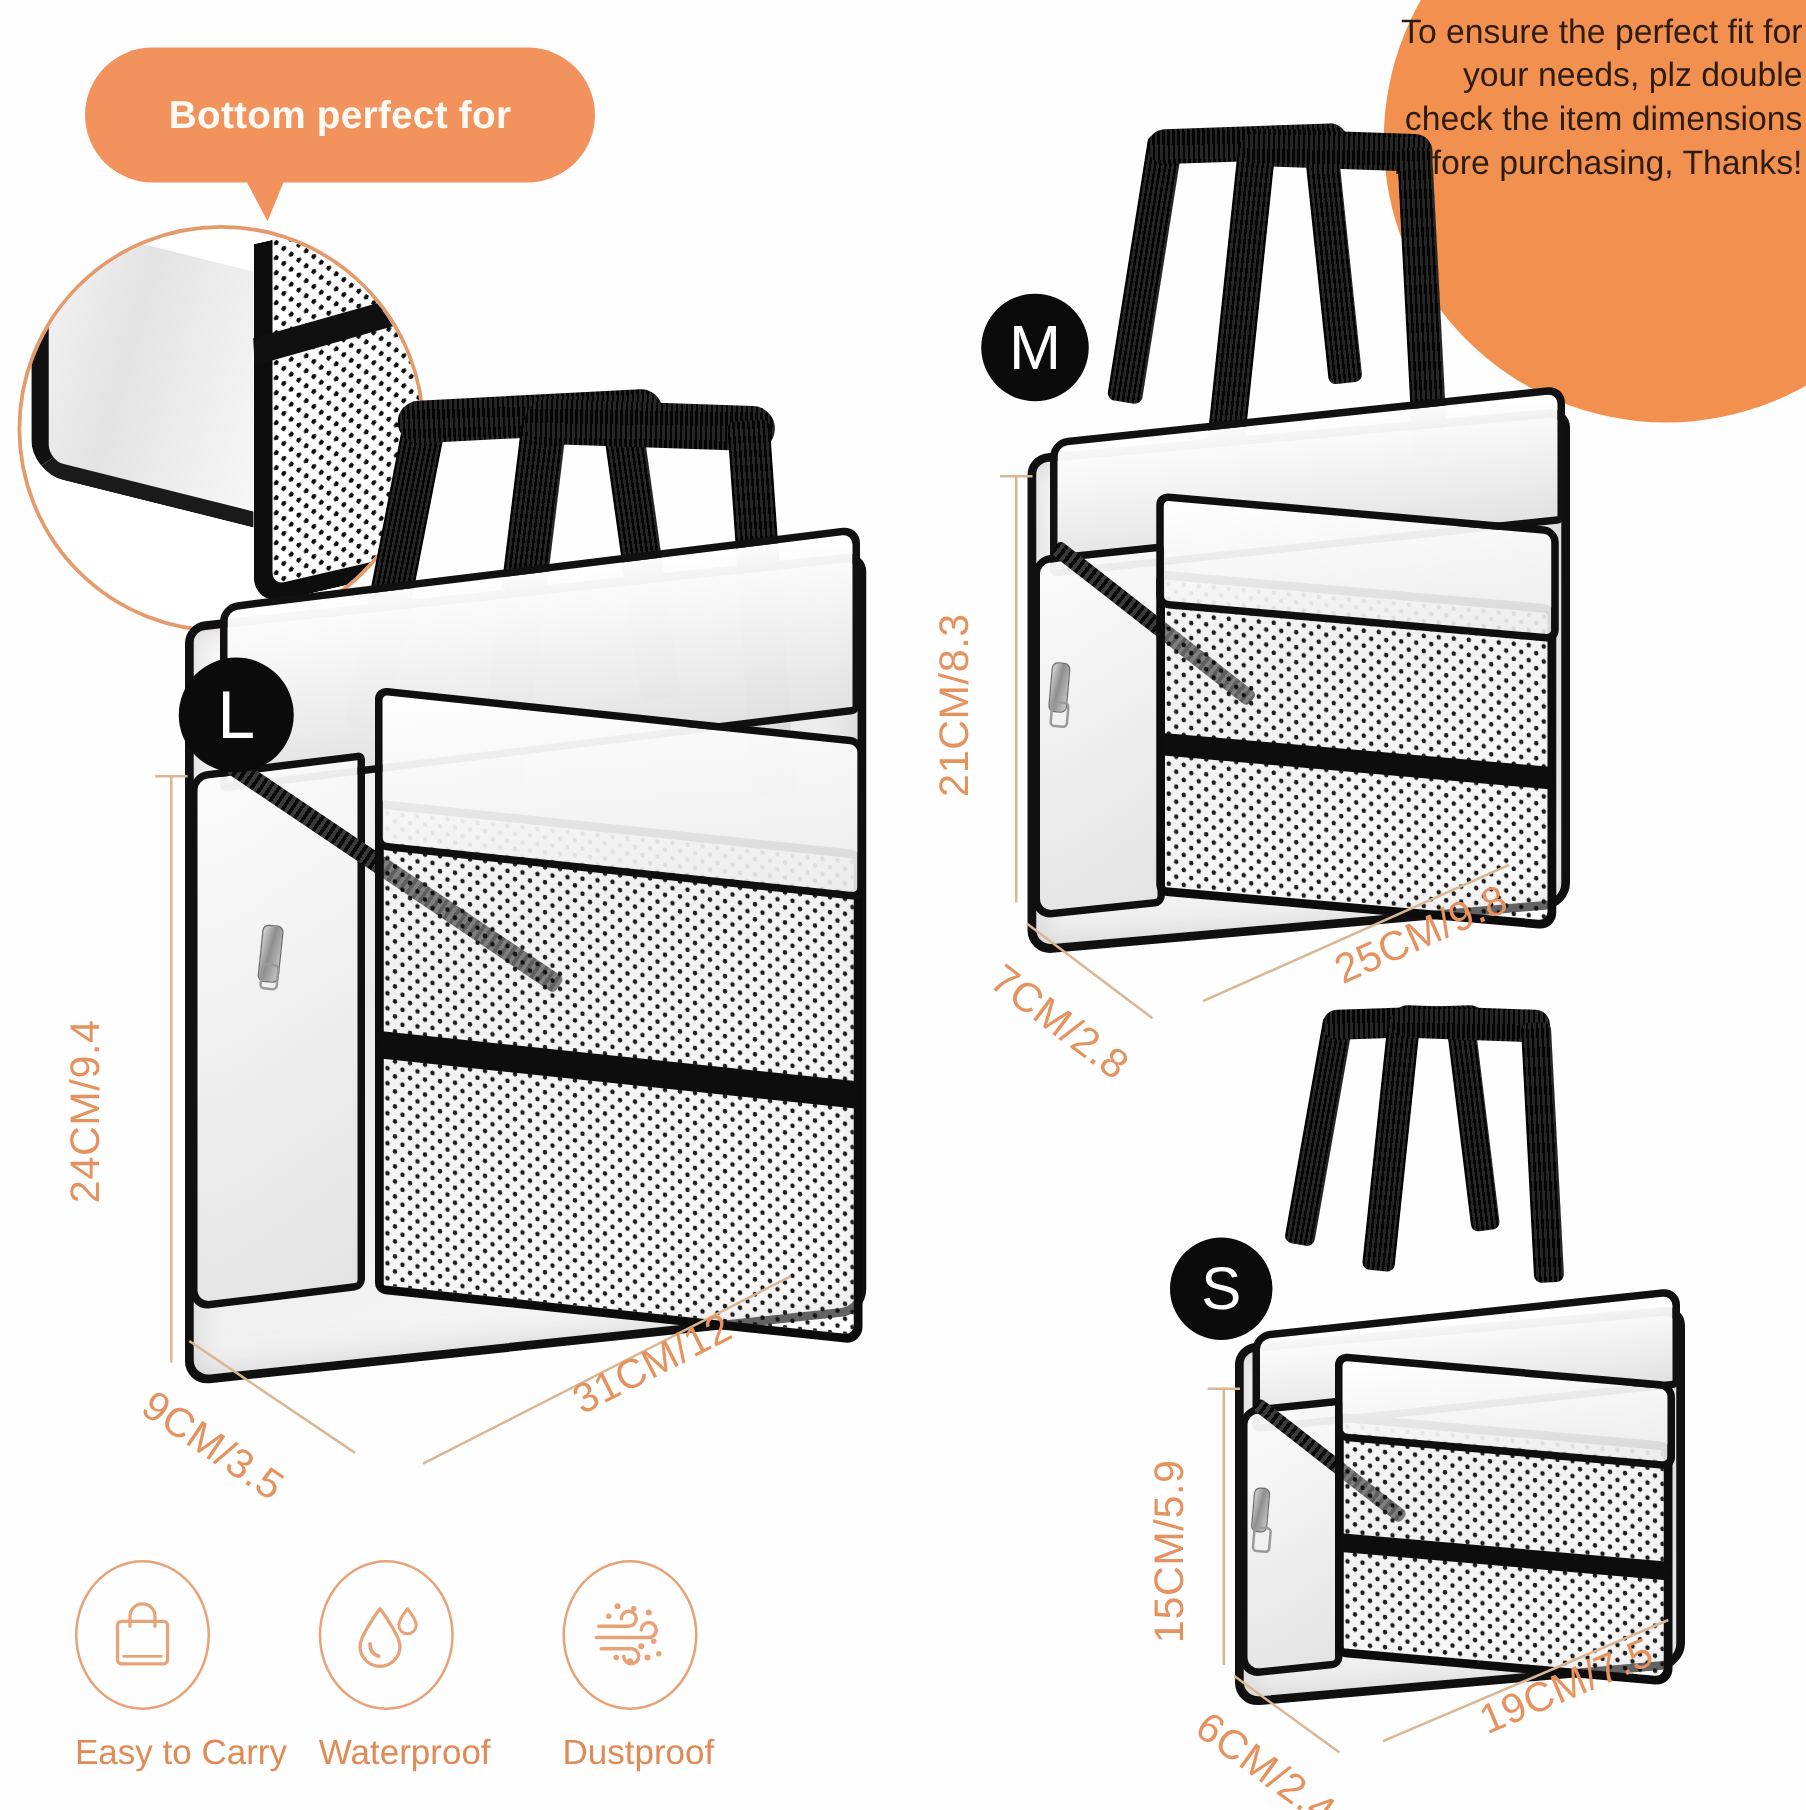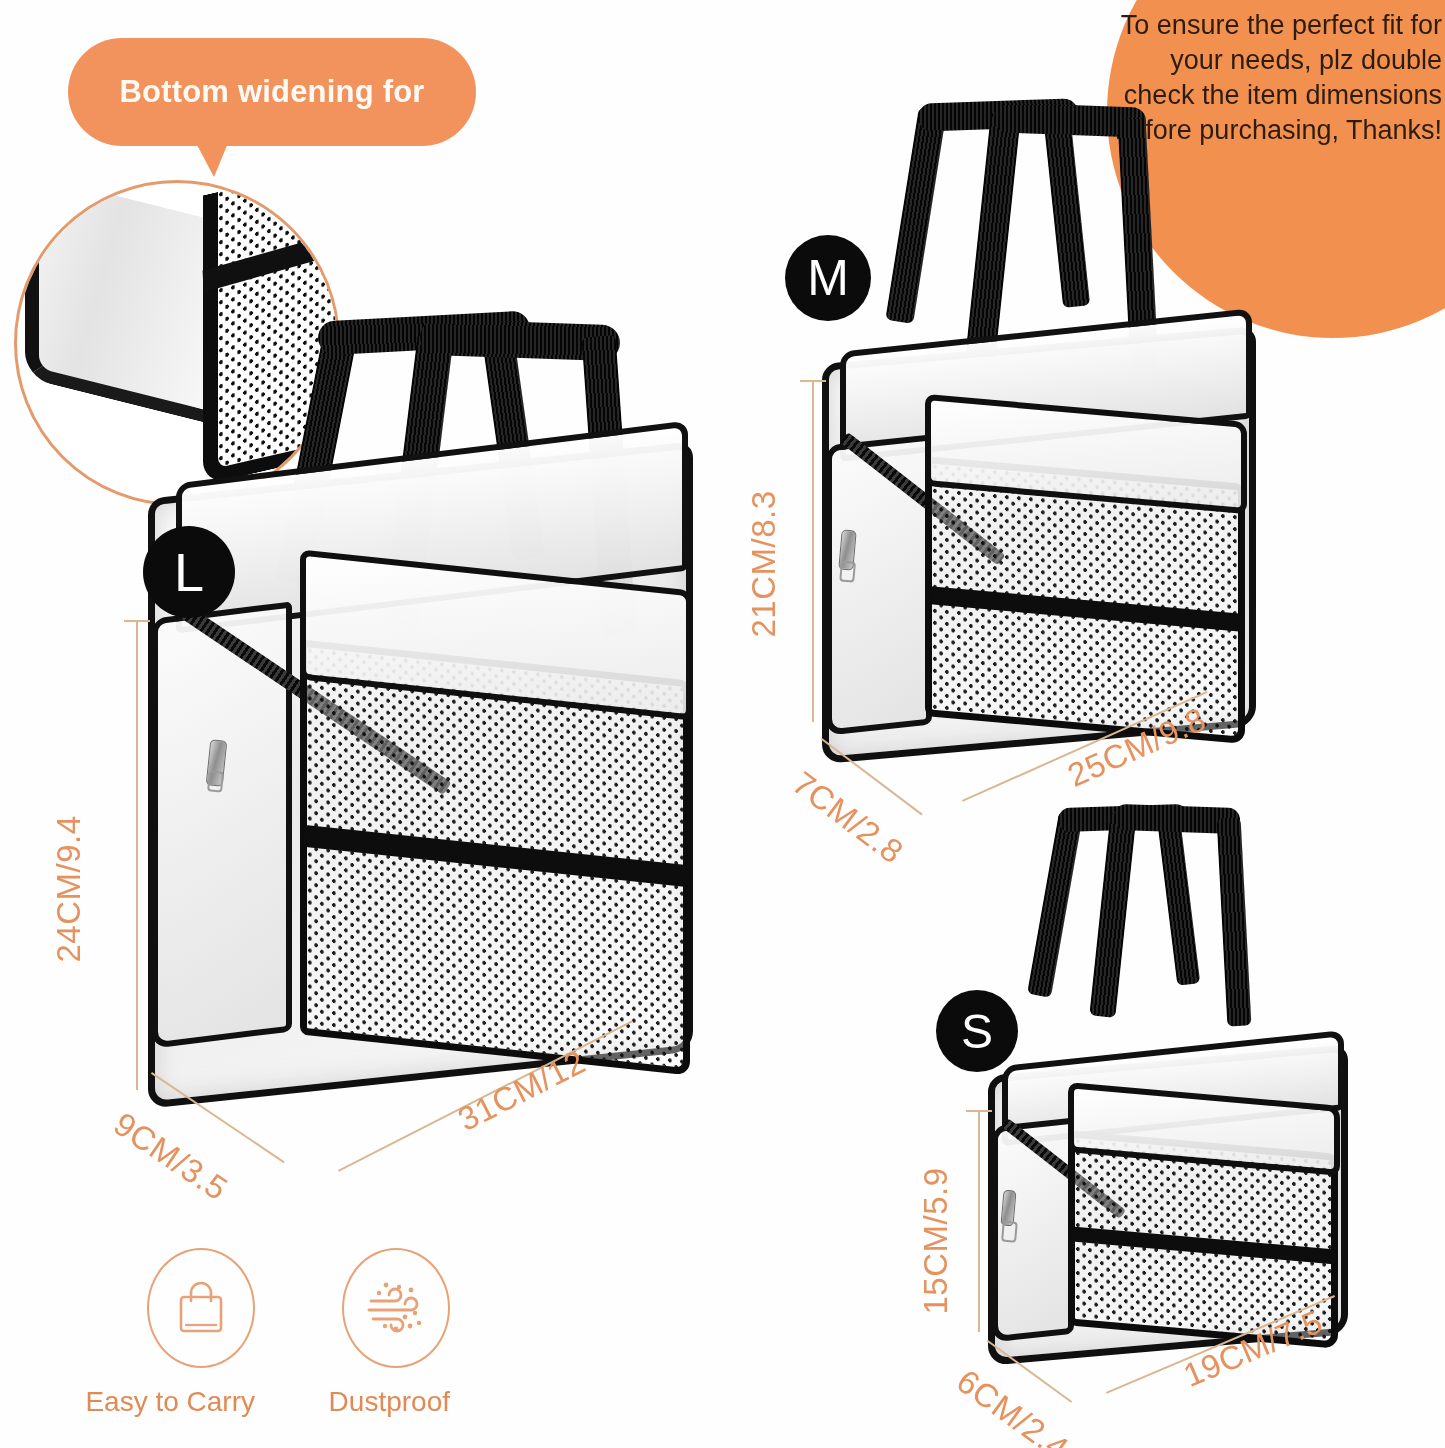--- a/index.html
+++ b/index.html
@@ -259,21 +259,21 @@
     left: 60px;
     top: 1248px;
     width: 780px;
     display: flex;
     gap: 0;
   }
   .feature {
     width: 195px;
     display: flex;
     flex-direction: column;
-    align-items: flex-end;
+    align-items: flex-start;
   }
   .feature-ring {
     width: 104px;
     height: 116px;
     border: 2px solid #E8A277;
     border-radius: 50%;
     display: flex;
     align-items: center;
     justify-content: center;
     margin-bottom: 18px;
@@ -283,21 +283,21 @@
     font-size: 28px;
     text-align: center;
   }
 </style>
 </head>
 <body>
 
 <div id="canvas">
 
   <div class="bubble">
-    <div>Bottom widening for</div>
+    <div>Bottom perfect for</div>
   </div>
   <div class="bubble-tail"></div>
 
   <div class="inset">
     <div class="inset-img">
       <div class="inset-side"></div>
       <div class="inset-mesh"></div>
       <div class="inset-meshband"></div>
     </div>
   </div>
@@ -415,20 +415,30 @@
       <div class="feature-ring">
         <svg width="62" height="62" viewBox="0 0 62 62">
           <rect x="11" y="20" width="40" height="34" rx="3" fill="none" stroke="#E8A277" stroke-width="2.6"></rect>
           <path d="M21 24 V16 a10 10 0 0 1 20 0 V24" fill="none" stroke="#E8A277" stroke-width="2.6" stroke-linecap="round"></path>
           <line x1="15" y1="48" x2="47" y2="48" stroke="#E8A277" stroke-width="2.2"></line>
         </svg>
       </div>
       <div class="feature-label">Easy to Carry</div>
     </div>
 
+    <div class="feature">
+      <div class="feature-ring">
+        <svg width="62" height="62" viewBox="0 0 62 62">
+          <path d="M26 10 C26 10 10 31 10 40 a16 16 0 0 0 32 0 C42 31 26 10 26 10 Z" fill="none" stroke="#E8A277" stroke-width="2.6" stroke-linejoin="round"></path>
+          <path d="M18 38 q0 8 7 10" fill="none" stroke="#E8A277" stroke-width="3" stroke-linecap="round"></path>
+          <path d="M48 10 C48 10 41 19 41 23 a7 7 0 0 0 14 0 C55 19 48 10 48 10 Z" fill="none" stroke="#E8A277" stroke-width="2.4" stroke-linejoin="round"></path>
+        </svg>
+      </div>
+      <div class="feature-label">Waterproof</div>
+    </div>
 
     <div class="feature">
       <div class="feature-ring">
         <svg width="66" height="62" viewBox="0 0 66 62">
           <path d="M8 24 H32 a6 6 0 1 0 -6 -6" fill="none" stroke="#E8A277" stroke-width="2.8" stroke-linecap="round"></path>
           <path d="M6 33 H48 a6 6 0 1 0 -6 -6" fill="none" stroke="#E8A277" stroke-width="2.8" stroke-linecap="round"></path>
           <path d="M10 42 H34 a6 6 0 1 1 -6 6" fill="none" stroke="#E8A277" stroke-width="2.8" stroke-linecap="round"></path>
           <circle cx="23" cy="8" r="2.4" fill="#E8A277"></circle>
           <circle cx="36" cy="10" r="2.2" fill="#E8A277"></circle>
           <circle cx="48" cy="13" r="2.4" fill="#E8A277"></circle>

